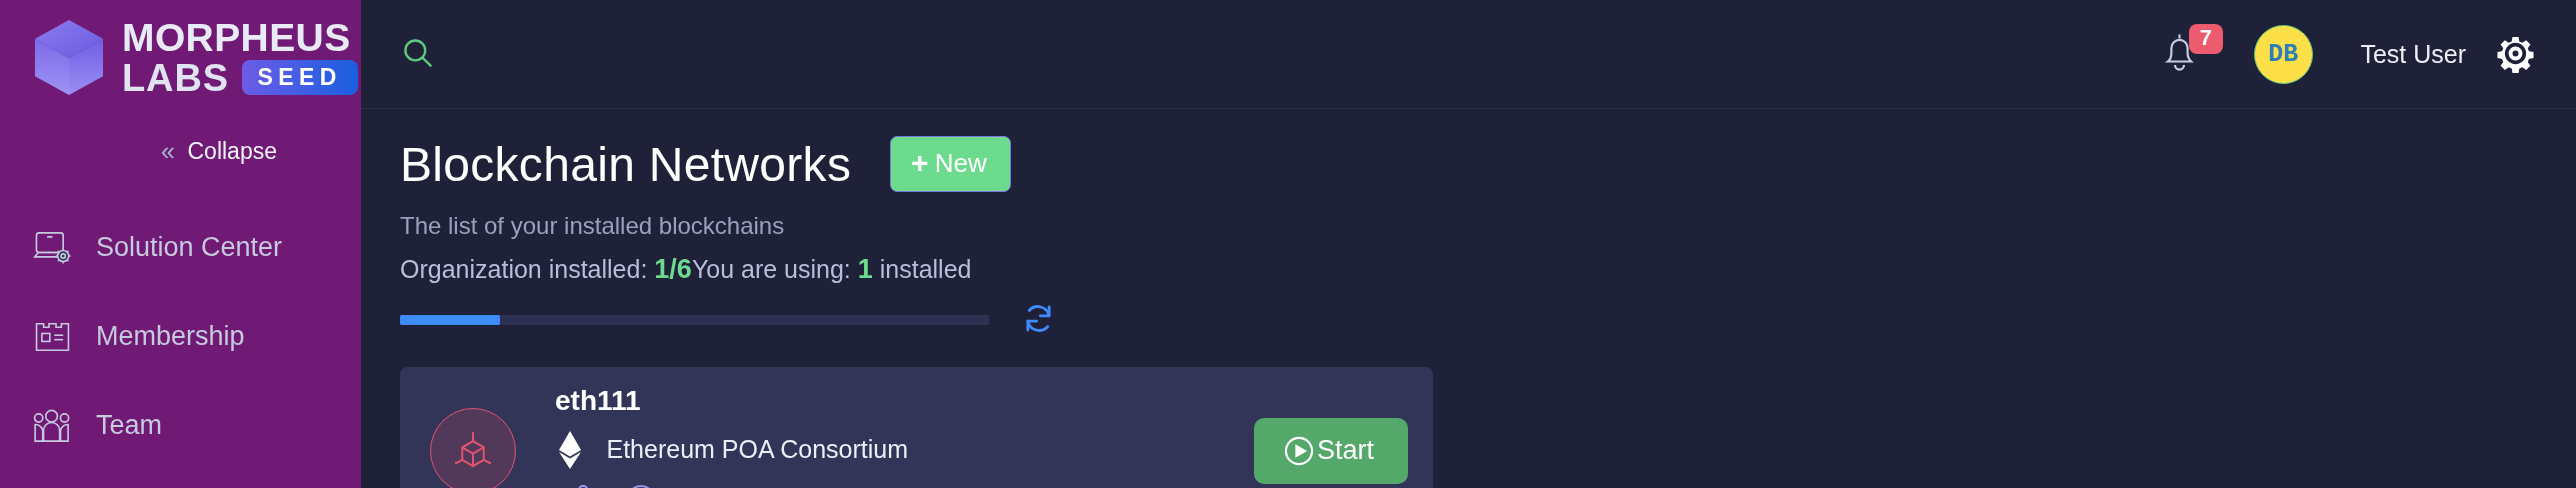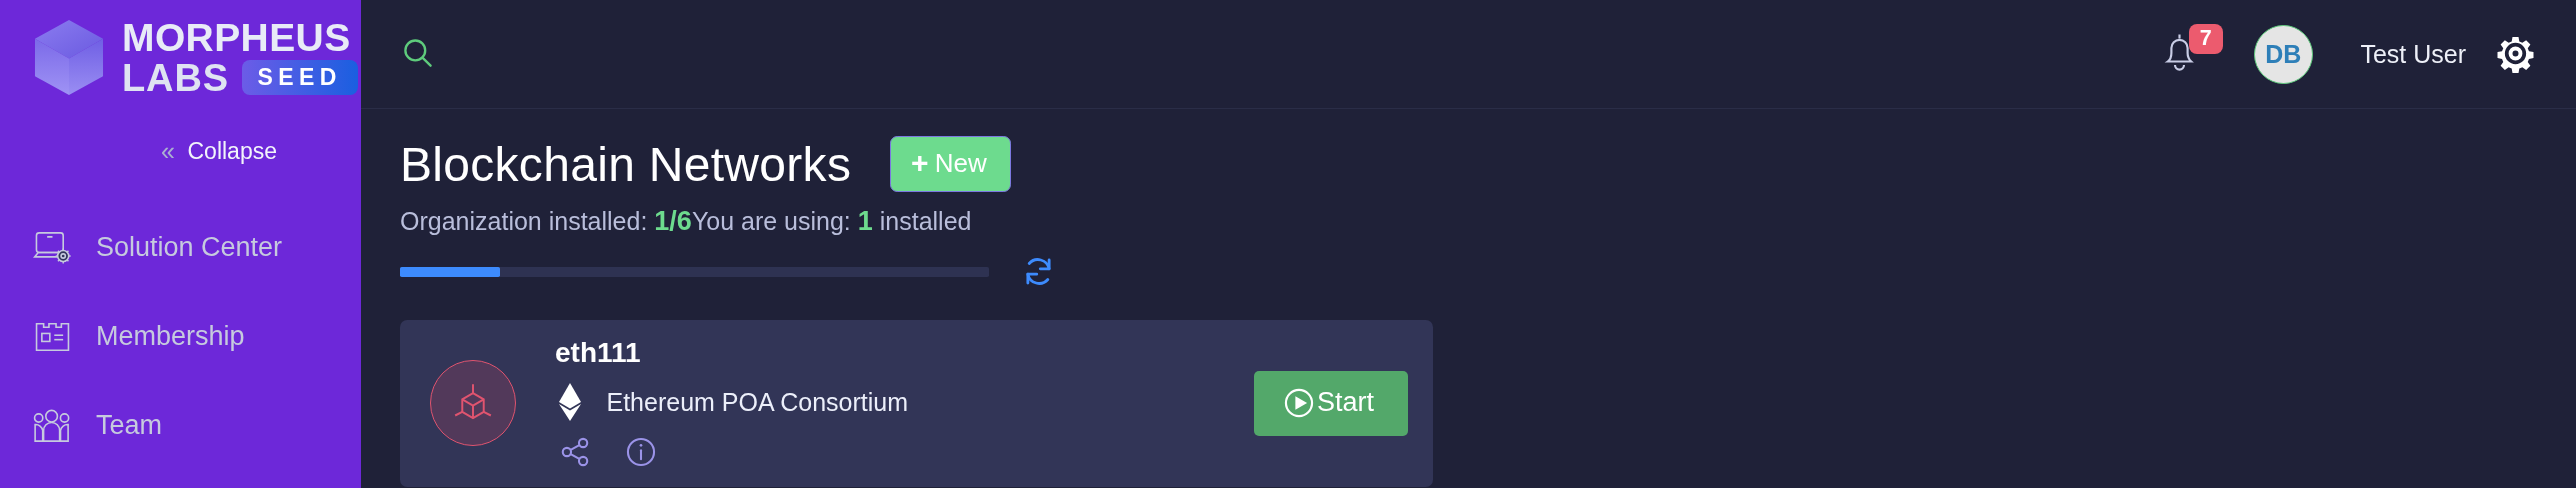--- a/index.html
+++ b/index.html
@@ -7,21 +7,21 @@
     width: 2576px; height: 488px;
     background: #1f2138;
     font-family: "Liberation Sans", sans-serif;
     overflow: hidden;
   }
   .app { display: flex; width: 2576px; height: 488px; }
 
   
   .sidebar {
     width: 361px; min-width: 361px; height: 488px;
-    background: #6d28d9;
+    background: #701a75;
     position: relative;
   }
   .logo-row {
     display: flex; align-items: center;
     padding: 18px 0 0 34px;
     height: 97px;
   }
   .logo-hex { width: 70px; height: 77px; margin-right: 18px; flex: none; }
   .logo-text { display: flex; flex-direction: column; justify-content: center; }
   .logo-morpheus {
@@ -83,24 +83,24 @@
     position: absolute; top: -5.4px; right: -16px;
     background: #ec5b6e; color: #ffffff;
     border-radius: 8px;
     min-width: 34px; height: 30px;
     font-size: 21.5px; font-weight: 700;
     display: flex; align-items: center; justify-content: center;
     padding: 0 7.2px;
   }
   .avatar {
     width: 59px; height: 59px; border-radius: 50%;
-    background: #e5e5e5; border: 1.8px solid #5ecb7c;
+    background: #fde047; border: 1.8px solid #5ecb7c;
     color: #2e7fb8; font-size: 25px; font-weight: 700;
     display: flex; align-items: center; justify-content: center;
-    margin-right: 19.7px; cursor: pointer;
+    margin-right: 19.7px; cursor: pointer; font-family: Liberation Mono, monospace;
   }
   .username { color: #eef0f8; font-size: 25px; margin-right: 30px; margin-left: 28px; }
   .gear-btn { width: 41px; height: 41px; cursor: pointer; }
 
   
   .page-head {
     display: flex; align-items: flex-start;
     padding: 27px 39px 0 39px;
     flex-direction: column;
   }
@@ -149,21 +149,21 @@
     flex: none; margin-right: 39px;
   }
   .net-info { display: flex; flex-direction: column; justify-content: center; flex: 1; }
   .net-name { color: #ffffff; font-size: 28px; font-weight: 700; margin-bottom: 14.3px; }
   .net-type-row { display: flex; align-items: center; margin-bottom: 12.5px; }
   .eth-logo { width: 30px; height: 38px; margin-right: 21.5px; flex: none; }
   .net-type { color: #eceffa; font-size: 25px; }
   .net-actions { display: flex; align-items: center; gap: 30px; padding-left: 1.8px; }
   .act-icon { width: 36px; height: 36px; cursor: pointer; }
   .start-btn {
-    background: #53a86a; border: none; border-radius: 5px;
+    background: #53a86a; border: none; border-radius: 10px;
     color: #ffffff; font-size: 27px;
     display: inline-flex; align-items: center; gap: 0;
     padding: 14.3px 34px 15px 27px;
     cursor: pointer; flex: none;
     font-family: "Liberation Sans", sans-serif;
   }
 </style>
 </head>
 <body>
 
@@ -295,20 +295,21 @@
 
     <div class="page-head">
       <div class="head-left">
         <div class="title-row">
           <h1 class="page-title">Blockchain Networks</h1>
           <button class="new-btn">
             <span class="plus">+</span>
             <span>New</span>
           </button>
         </div>
+        <div class="page-sub">The list of your installed blockchains</div>
       </div>
 
       <div class="head-right">
         <div class="usage-labels">
           <span class="usage-left">
             <span>Organization installed:</span>
             <span class="usage-hi">1/6</span>
           </span>
           <span class="usage-right">
             <span>You are using:</span>

